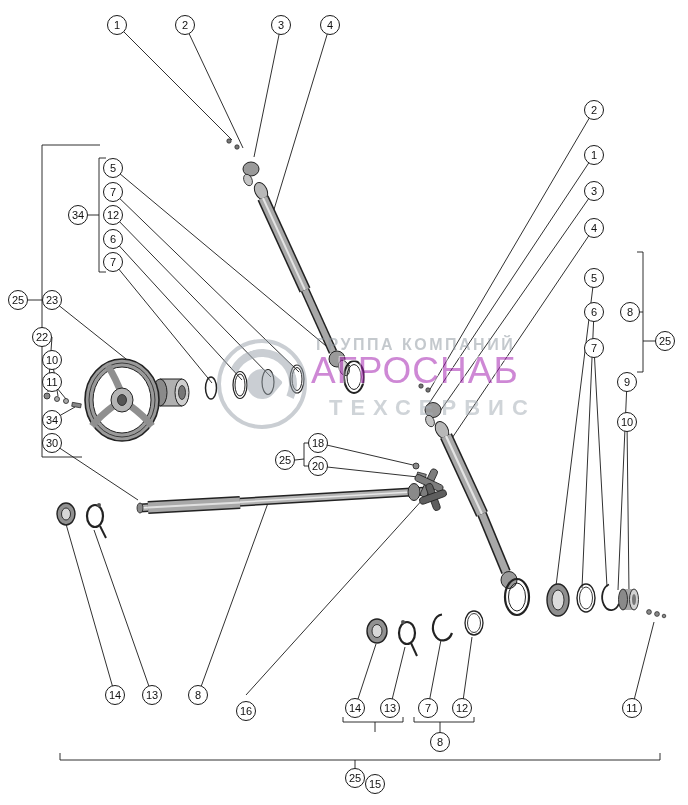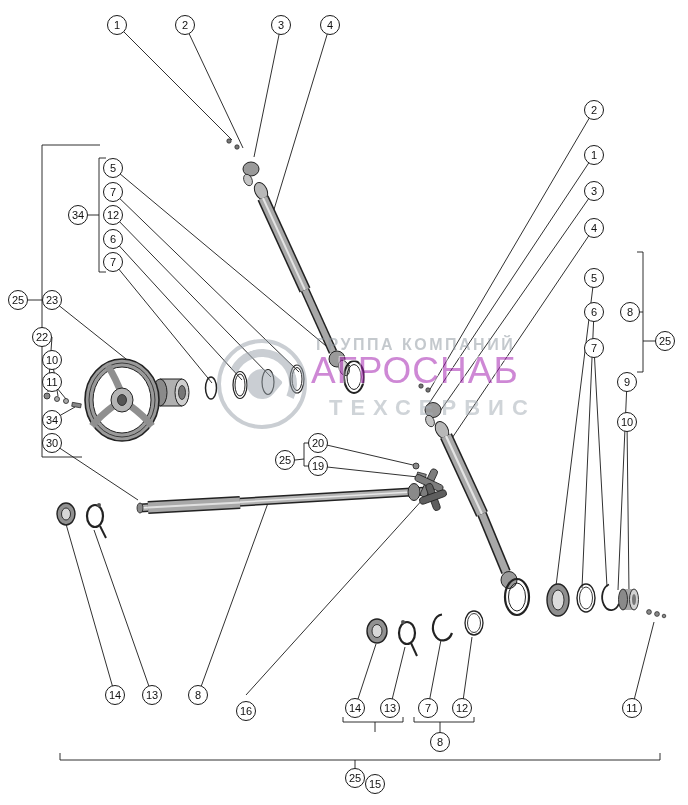--- a/index.html
+++ b/index.html
@@ -281,23 +281,23 @@
   <div class="co" style="left:68px;top:205px">34</div>
 
   <div class="co" style="left:8px;top:290px">25</div>
   <div class="co" style="left:42px;top:290px">23</div>
   <div class="co" style="left:32px;top:327px">22</div>
   <div class="co" style="left:42px;top:350px">10</div>
   <div class="co" style="left:42px;top:372px">11</div>
   <div class="co" style="left:42px;top:410px">34</div>
   <div class="co" style="left:42px;top:433px">30</div>
 
-  <div class="co" style="left:308px;top:433px">20</div>
+  <div class="co" style="left:308px;top:433px">18</div>
   <div class="co" style="left:275px;top:450px">25</div>
-  <div class="co" style="left:308px;top:456px">19</div>
+  <div class="co" style="left:308px;top:456px">20</div>
 
   <div class="co" style="left:105px;top:685px">14</div>
   <div class="co" style="left:142px;top:685px">13</div>
   <div class="co" style="left:188px;top:685px">8</div>
   <div class="co" style="left:236px;top:701px">16</div>
 
   <div class="co" style="left:345px;top:698px">14</div>
   <div class="co" style="left:380px;top:698px">13</div>
   <div class="co" style="left:418px;top:698px">7</div>
   <div class="co" style="left:452px;top:698px">12</div>

